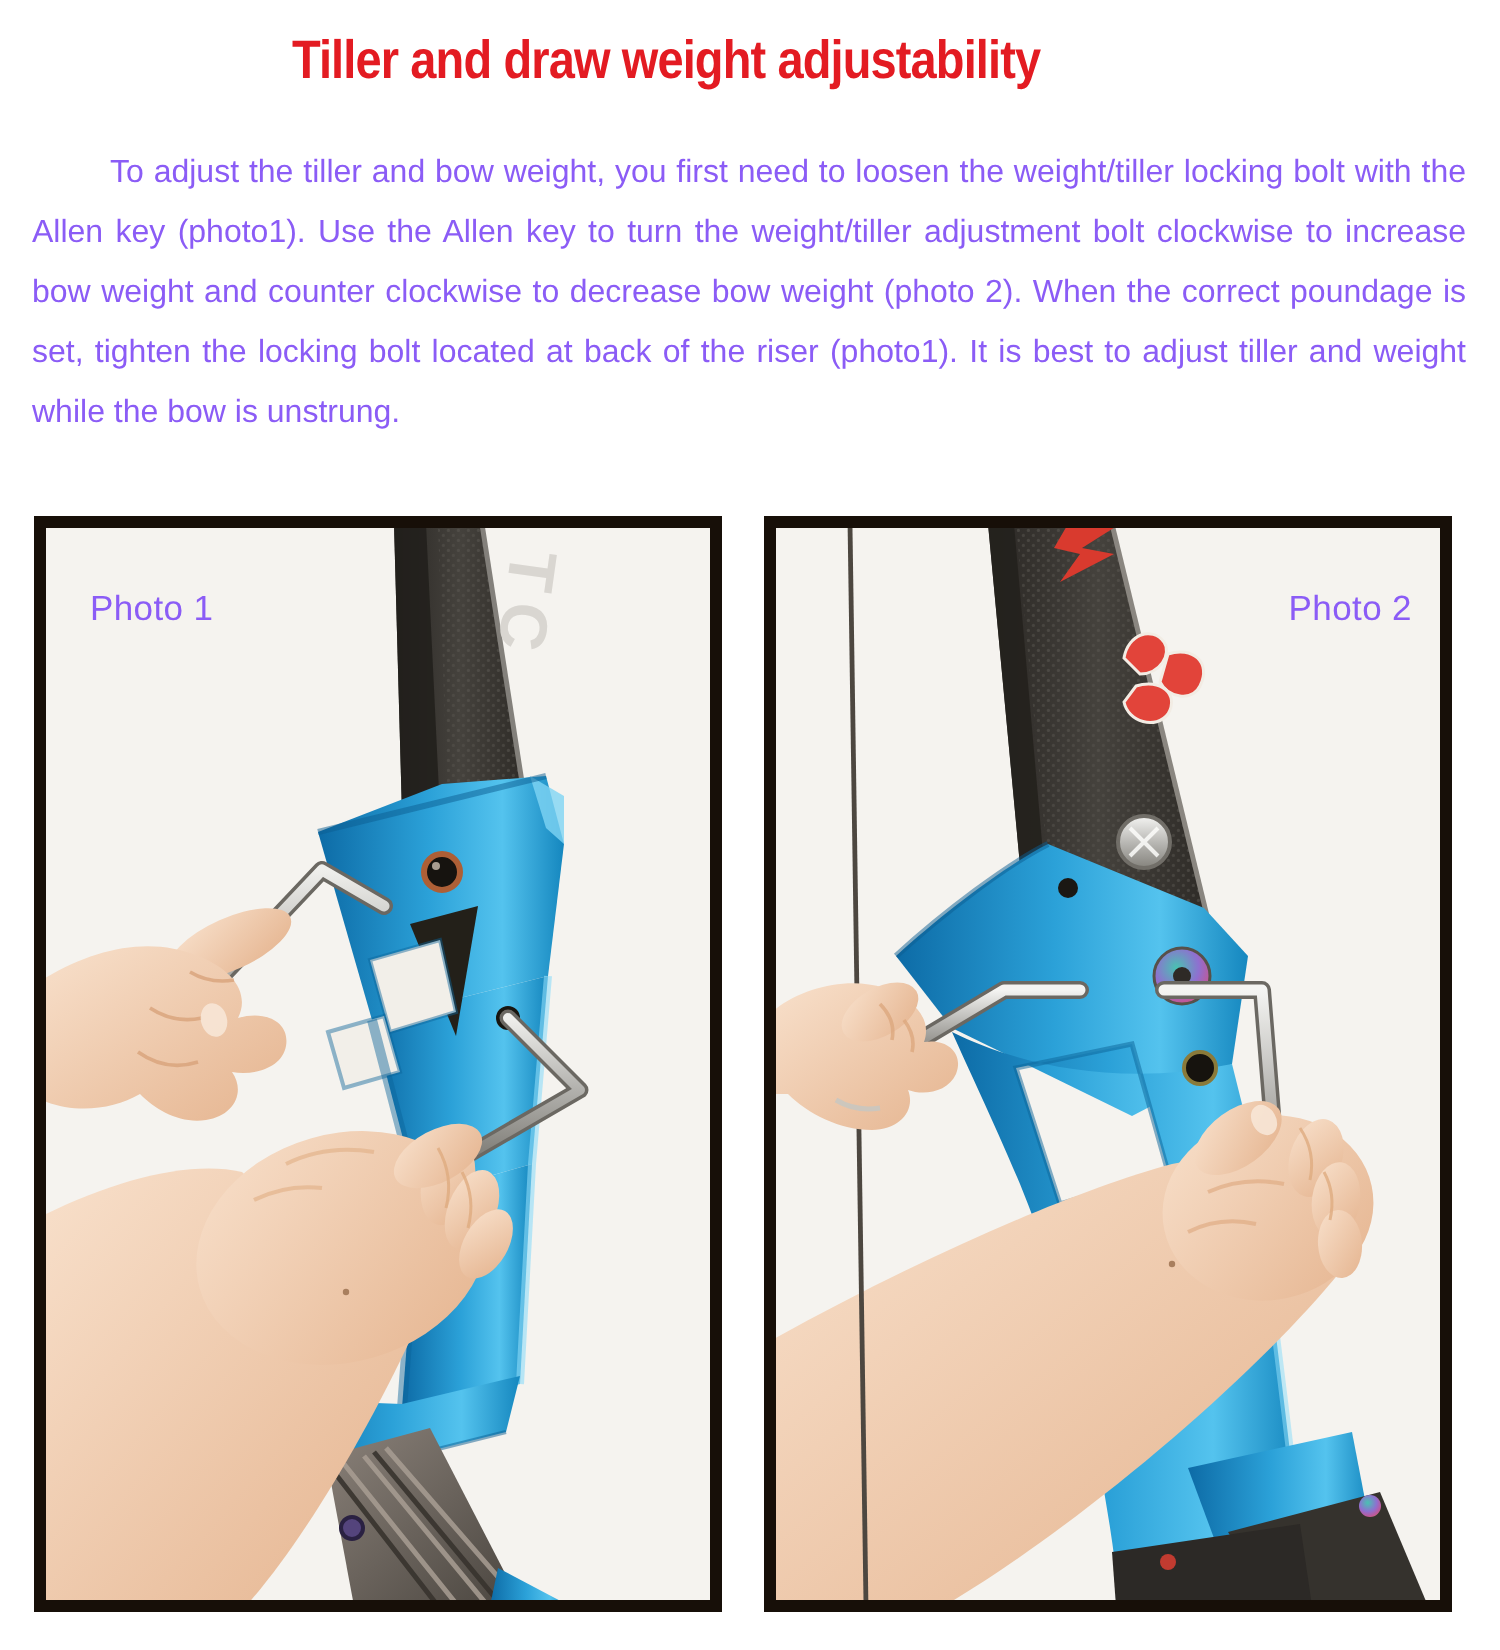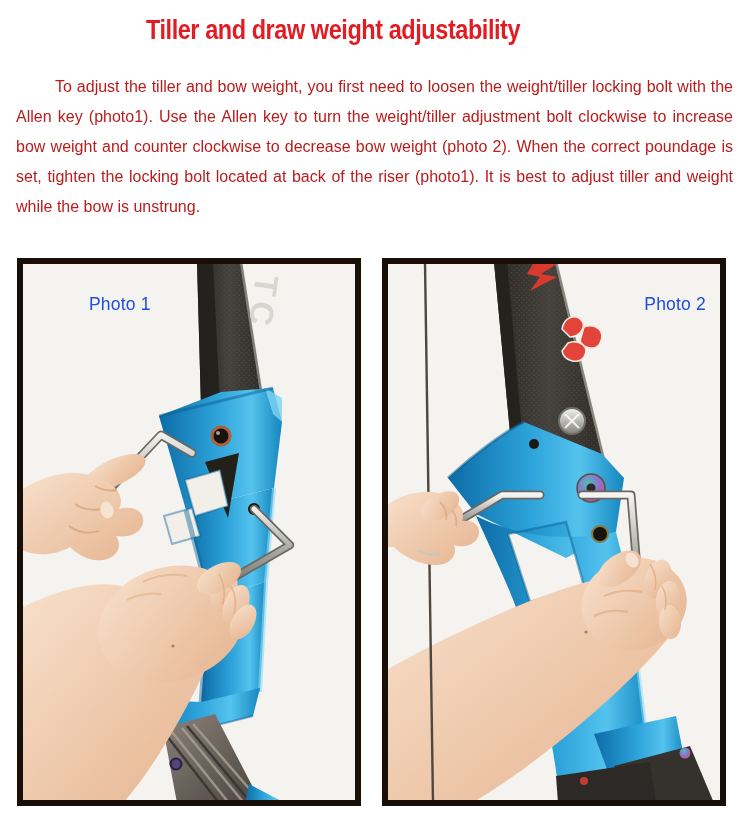--- a/index.html
+++ b/index.html
@@ -8,29 +8,29 @@
     font-family:"Liberation Sans",sans-serif;overflow:hidden;position:relative;
   }
   .page{position:relative;width:750px;height:825px;}
   .title{
     margin:0;padding-top:15px;width:750px;text-align:center;
     font-size:27px;font-weight:bold;color:#e31b22;letter-spacing:-0.5px;
   }
   .title .title-inner{display:inline-block;transform:translateX(-42px) scaleX(0.87);transform-origin:center;white-space:nowrap;}
   .body-text{
     margin:26px 17px 16px 16px;font-size:16px;line-height:30px;
-    text-align:justify;text-indent:39px;color:#b91c1c;
+    text-align:justify;text-indent:39px;color:#8b5cf6;
   }
   .photo-row{position:absolute;top:258px;left:17px;display:flex;gap:21px;}
   .photo-frame{
     position:relative;margin:0;width:332px;height:536px;
     border:6px solid #170f08;background:#f5f3ef;
   }
   .photo-label{
-    position:absolute;font-size:17.5px;color:#1d4ed8;letter-spacing:0.2px;margin-left:44px;
+    position:absolute;font-size:17.5px;color:#8b5cf6;letter-spacing:0.2px;
   }
   .photo-label.p1{top:30px;left:22px;}
   .photo-label.p2{top:30px;right:14px;text-align:center;}
   svg{display:block;}
 </style>
 </head>
 <body>
 
 <div class="page">
 

